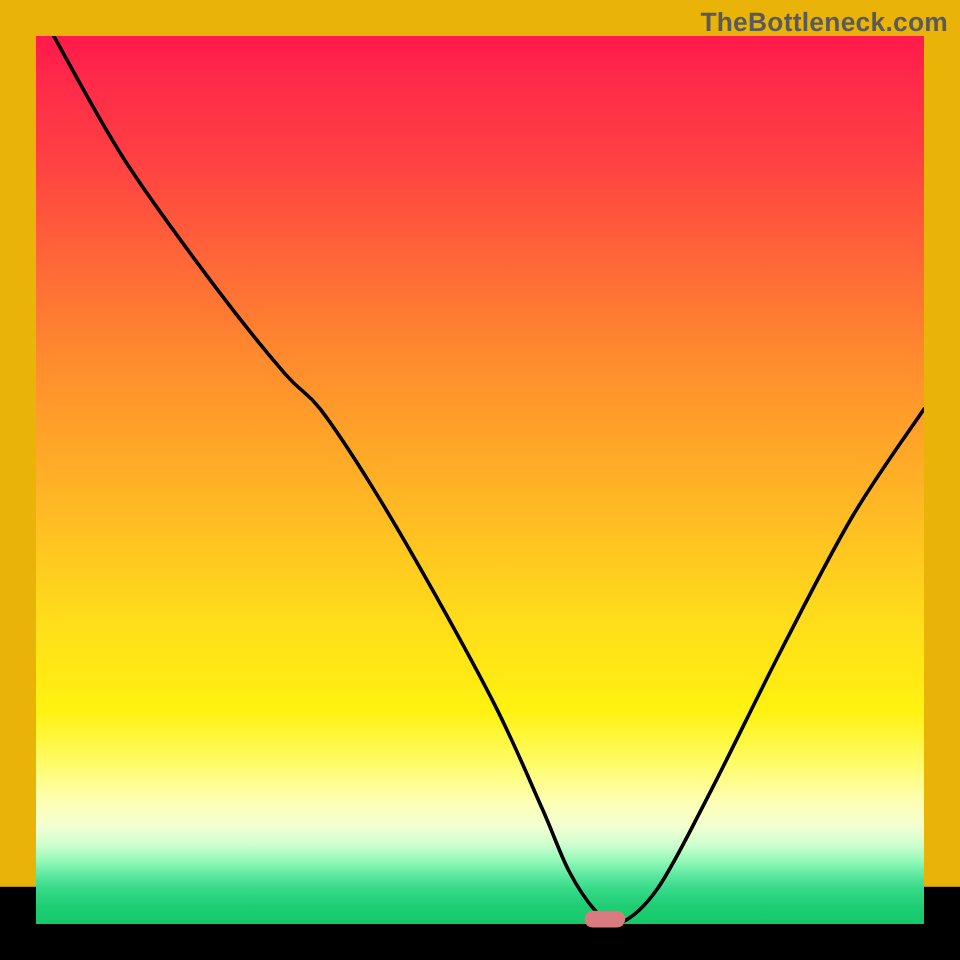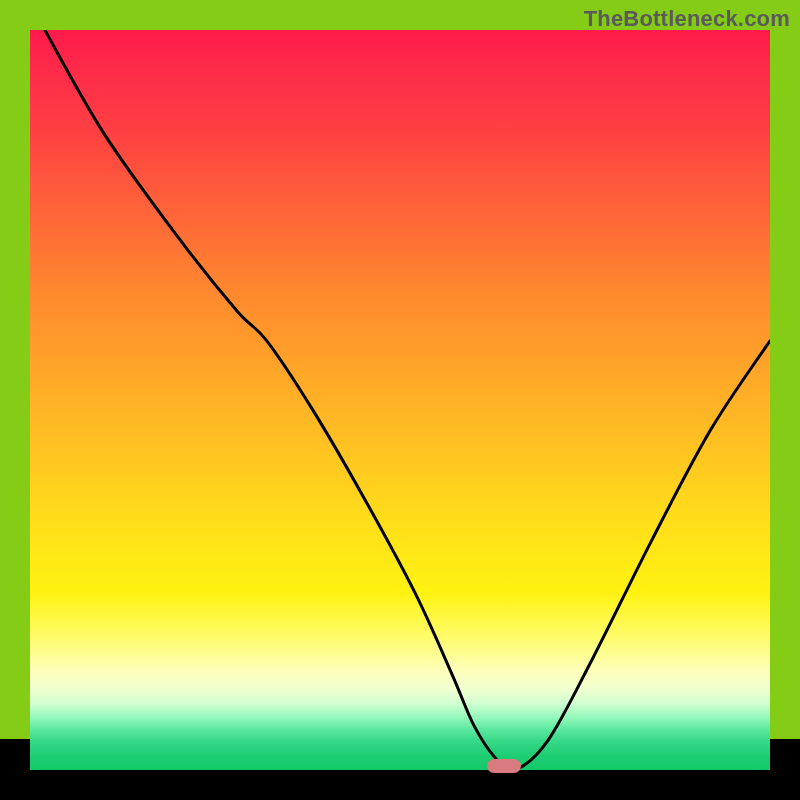--- a/index.html
+++ b/index.html
@@ -7,21 +7,21 @@
     padding: 0;
     width: 800px;
     height: 800px;
     background: #000;
     overflow: hidden;
   }
   .chart-container {
     position: relative;
     width: 800px;
     height: 739px;
-    background: #84cc16;
+    background: #eab308;
   }
   .plot-area {
     position: absolute;
     left: 30px;
     top: 30px;
     width: 740px;
     height: 740px;
     background: linear-gradient(to bottom,
       #ff1a4a 0%,
       #ff2a4a 5%,

